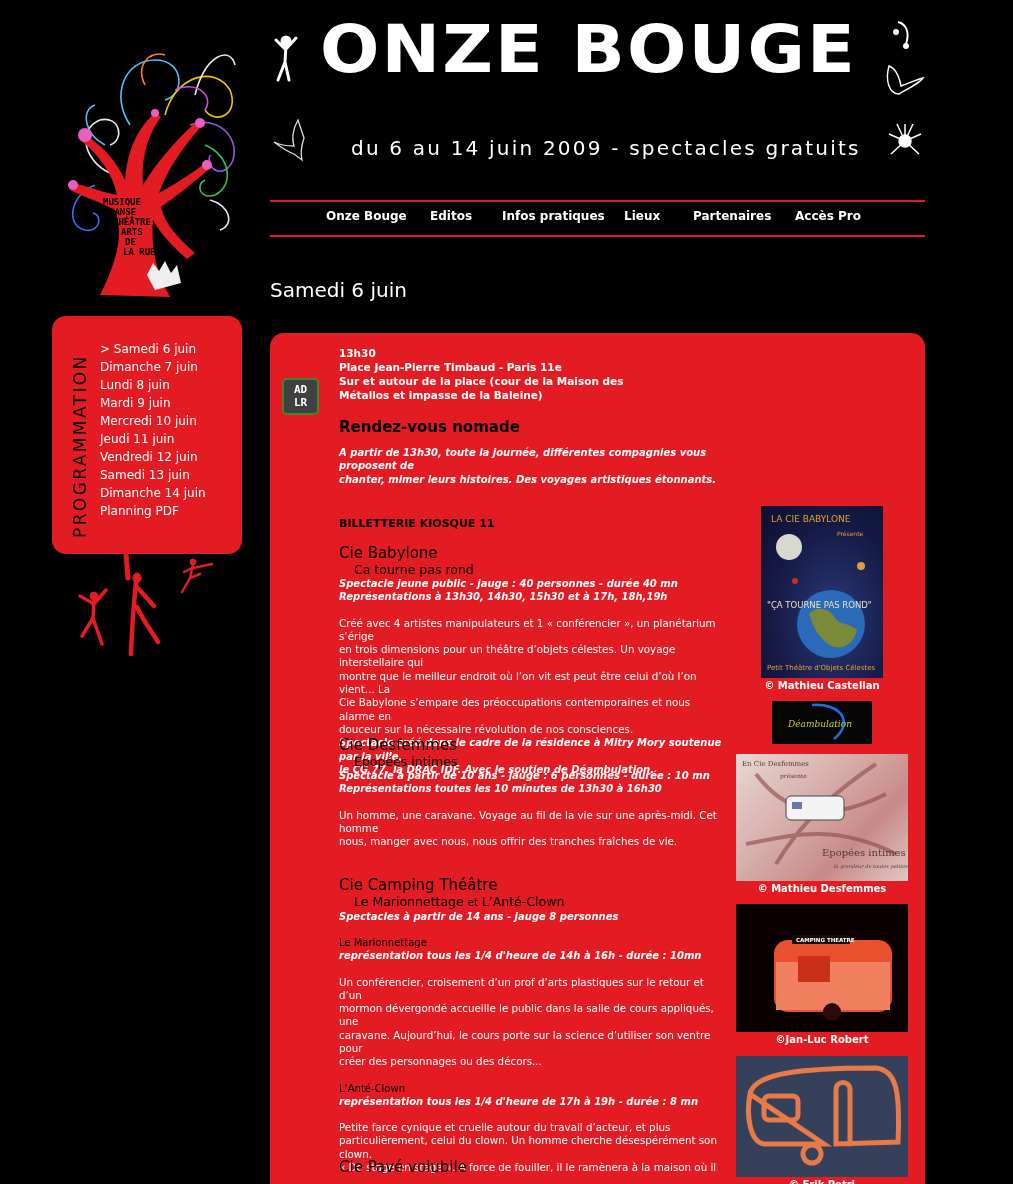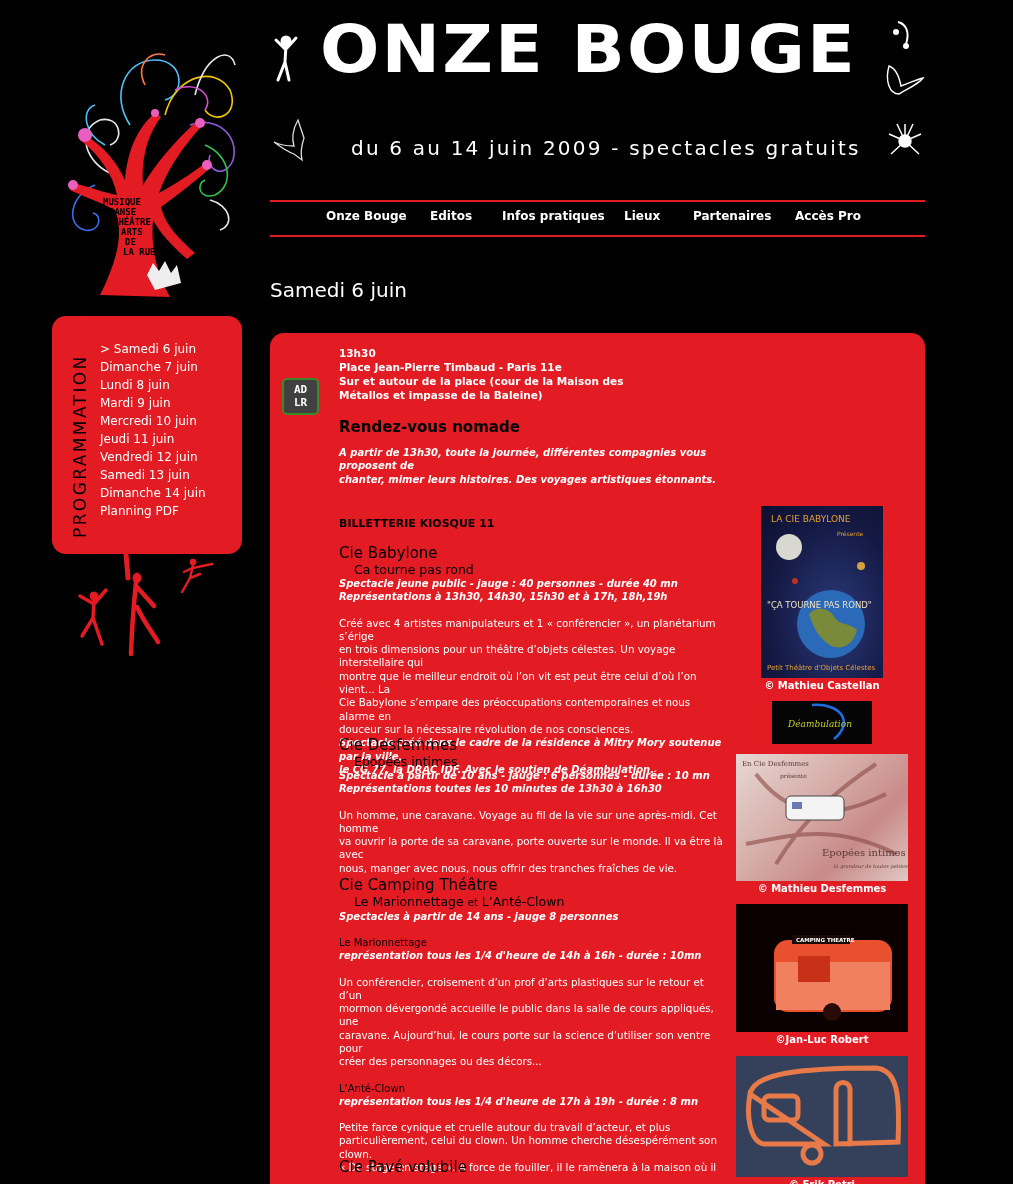--- a/index.html
+++ b/index.html
@@ -184,21 +184,20 @@
     <div class="italic">le CG 77, la DRAC IDF. Avec le soutien de Déambulation.</div>
   </section>
 
   <section class="block" style="top:403px">
     <div class="cie-name">Cie Desfemmes</div>
     <div class="cie-show">Epopées intimes</div>
     <div class="italic">Spectacle à partir de 10 ans - jauge : 6 personnes - durée : 10 mn</div>
     <div class="italic">Représentations toutes les 10 minutes de 13h30 à 16h30</div>
     <div style="height:13px"></div>
     <div class="body-t">Un homme, une caravane. Voyage au fil de la vie sur une après-midi. Cet homme</div>
-    <div class="body-t">va ouvrir la porte de sa caravane, porte ouverte sur le monde. Il va être là avec</div>
     <div class="body-t">nous, manger avec nous, nous offrir des tranches fraîches de vie.</div>
   </section>
 
   <section class="block" style="top:543px">
     <div class="cie-name">Cie Camping Théâtre</div>
     <div class="cie-show">
       <span>Le Marionnettage</span>
       <span class="et">et</span>
       <span>L’Anté-Clown</span>
     </div>

